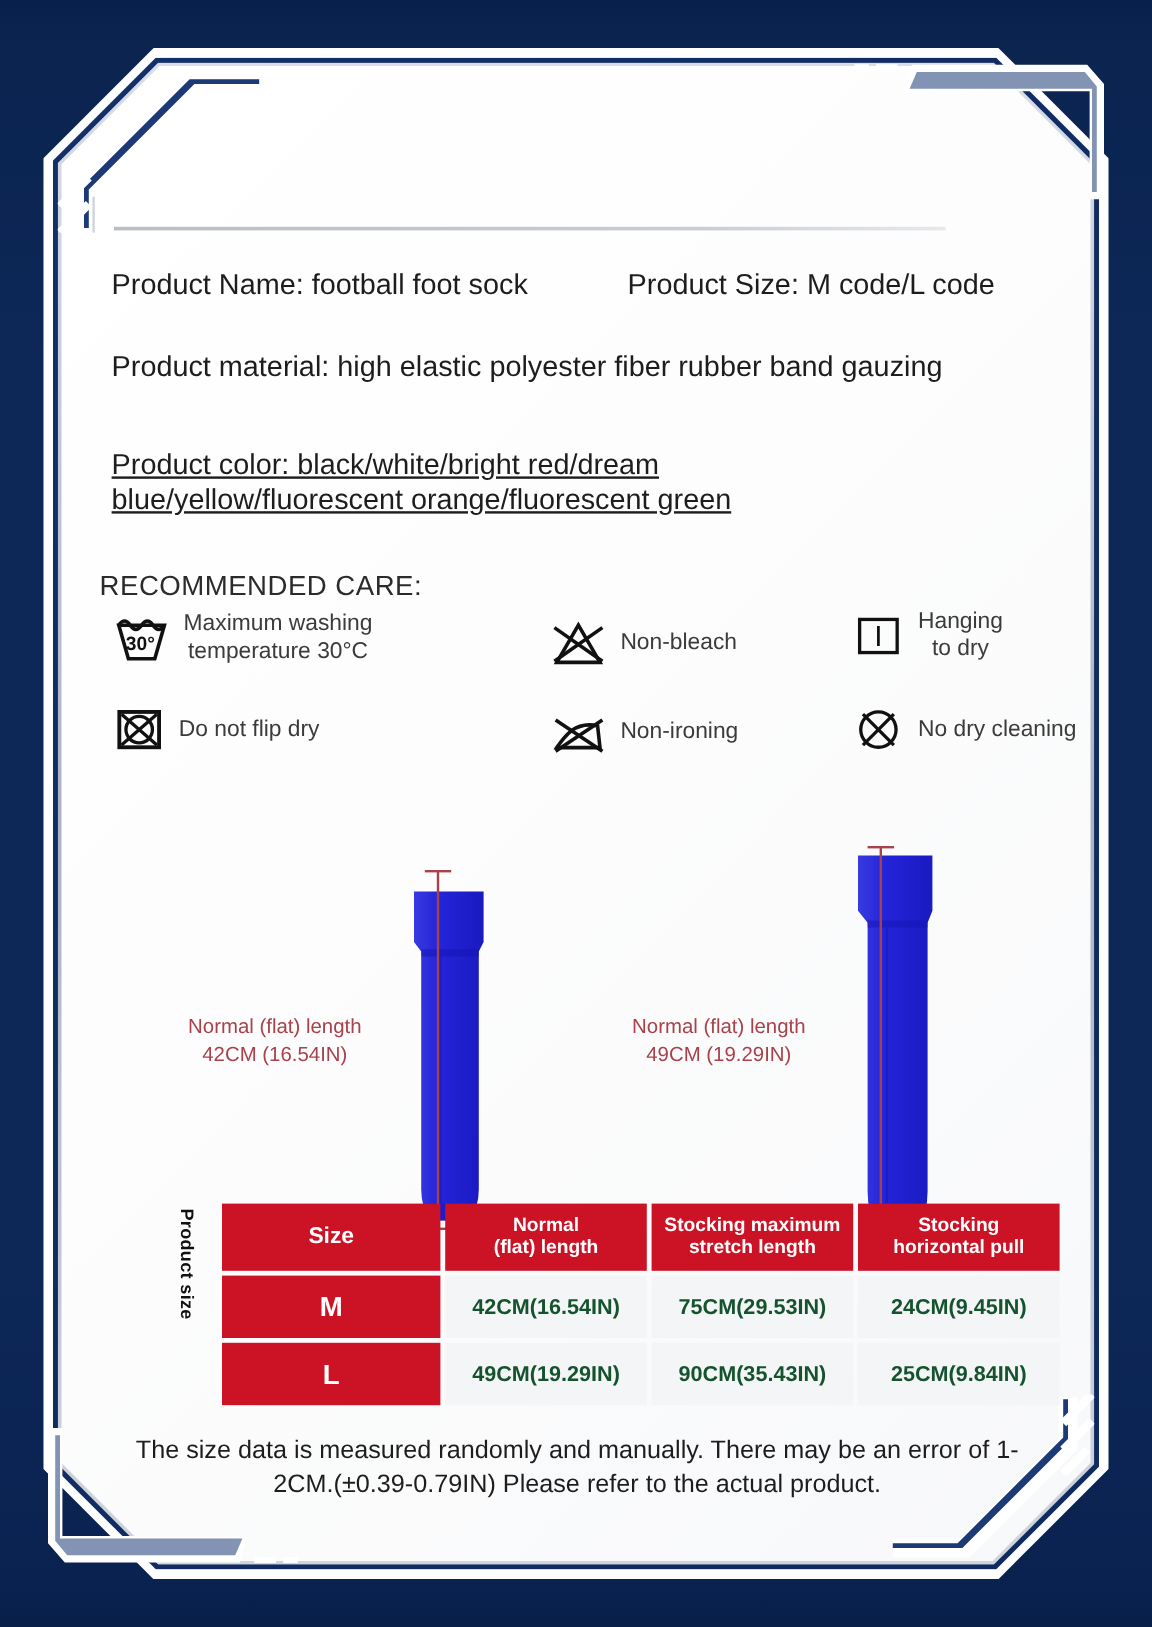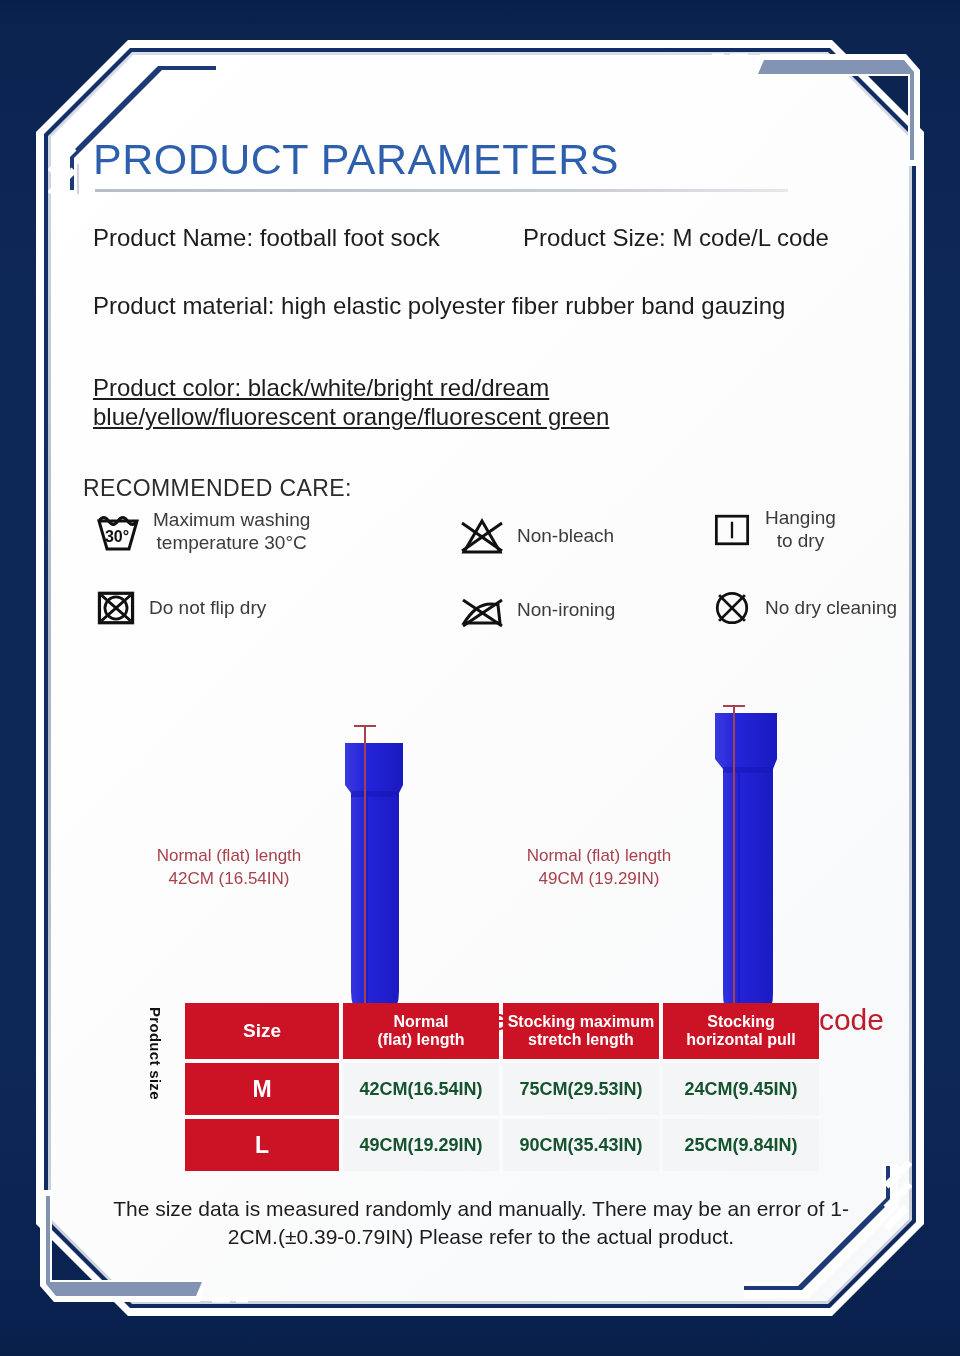--- a/index.html
+++ b/index.html
@@ -92,22 +92,22 @@
     position:absolute;left:96px;top:952px;
     font-size:15px;font-weight:bold;color:#111;
     writing-mode:vertical-rl;letter-spacing:.3px;
   }
   table.size{border-collapse:separate;border-spacing:4px;}
   table.size th{
     background:#cc1326;color:#fff;font-size:16px;font-weight:bold;
     line-height:1.15;text-align:center;vertical-align:middle;
     padding:0;
   }
-  table.size th.size-h{width:154px;height:56px;font-size:19px;}
-  table.size th.col-h{width:156px;height:56px;}
+  table.size th.size-h{width:182px;height:56px;font-size:19px;}
+  table.size th.col-h{width:168px;height:56px;}
   table.size td.sz{
     background:#cc1326;color:#fff;font-size:23px;font-weight:bold;
     text-align:center;height:50px;
   }
   table.size td.val{
     background:#f4f5f6;color:#14532d;font-size:18px;font-weight:bold;
     text-align:center;height:50px;
   }
 
   .disclaimer{
@@ -162,21 +162,20 @@
     <polygon points="148,14 294,14 308,30 308,126 296,126 296,36 142,36" fill="#ffffff"></polygon>
     <polygon points="152,20 292,20 302,32 302,120 298,120 298,34 146,34" fill="#1b3a76" opacity="0.55"></polygon>
     <g stroke="#ffffff" stroke-width="5">
       <line x1="118" y1="16" x2="136" y2="16"></line>
       <line x1="100" y1="16" x2="112" y2="16"></line>
     </g>
   </svg>
 
   <div class="content">
 
-    <div class="title">PRODUCT PARAMETERS</div>
     <div class="title-rule"></div>
 
     <div class="line-row r1b">Product Size: M code/L code</div>
     <div class="line-row r1a">Product Name: football foot sock</div>
     <div class="line-row r2">Product material: high elastic polyester fiber rubber band gauzing</div>
     <div class="line-row r3">Product color: black/white/bright red/dream blue/yellow/fluorescent orange/fluorescent green</div>
 
     <div class="care-title">RECOMMENDED CARE:</div>
 
     <div class="care-grid">

